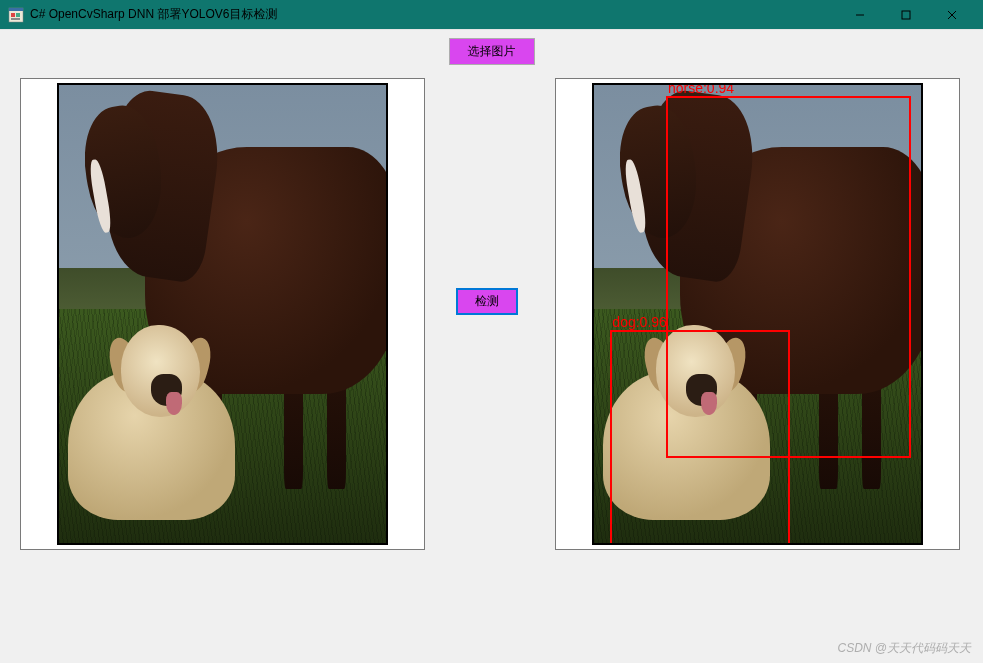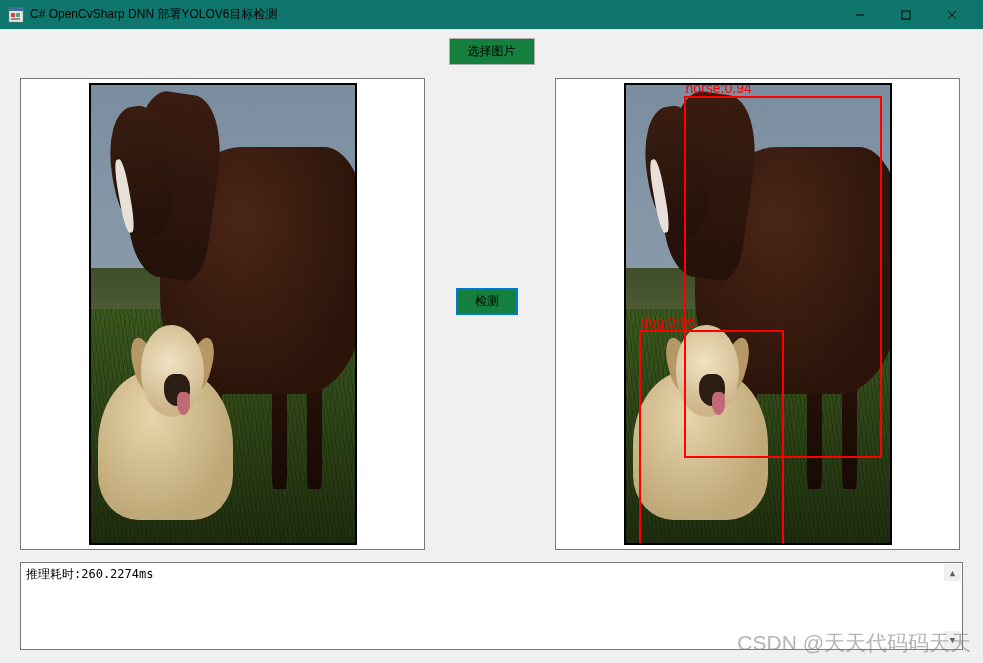--- a/index.html
+++ b/index.html
@@ -44,21 +44,21 @@
       background: #f0f0f0;
     }
 
     .top-btn-row {
       position: absolute;
       top: 8px; left: 0; right: 0;
       display: flex;
       justify-content: center;
     }
     .wf-button {
-      background: #15803d;
+      background: #d946ef;
       border: 1px solid #adadad;
       padding: 4px 18px;
       font-size: 12px;
       font-family: inherit;
       cursor: default;
     }
     .wf-button.highlight {
       border: 2px solid #0078d7;
       padding: 3px 17px;
     }
@@ -72,21 +72,21 @@
       background: #fff;
       display: flex;
       align-items: center;
       justify-content: center;
     }
     .img-panel.left { left: 20px; }
     .img-panel.right { left: 555px; }
 
     .img-frame {
       border: 2px solid #000;
-      width: 268px;
+      width: 331px;
       height: 462px;
       position: relative;
       overflow: hidden;
       padding-left: 6px;
     }
     .scene {
       position: absolute; inset: 0;
     }
     .sky {
       position: absolute; top:0; left:0; right:0; height: 47%;
@@ -203,22 +203,23 @@
     .scrollbar-arrow {
       position: absolute; right: 1px; width: 17px; height: 17px;
       background: #f0f0f0; display:flex;align-items:center;justify-content:center;
       font-size:9px;color:#606060;
     }
 
     .watermark {
       position: absolute;
       right: 12px;
       bottom: 6px;
-      font-size: 21px;
+      font-size: 12px;
       color: rgba(130,130,130,0.6);
+      font-style: italic;
       pointer-events: none;
     }
   </style>
 </head>
 <body>
 
 <div class="titlebar">
   <span class="titlebar-icon">
     <svg viewBox="0 0 16 16" width="16" height="16">
       <rect x="1" y="1" width="14" height="14" fill="#ece9d8" stroke="#888" stroke-width="0.5"></rect>
@@ -315,21 +316,16 @@
 
     <div class="bbox" style="left: 22%; top: 2.5%; width: 75%; height: 79%;">
           <div class="bbox-label">horse:0.94</div>
         </div>
         <div class="bbox" style="left: 5%; top: 49%; width: 55%; height: 47%; margin-top: 21px;">
           <div class="bbox-label">dog:0.96</div>
         </div>
       </div>
   </div>
 
-  <div class="bottom-text">
-    <span>推理耗时:260.2274ms</span>
-    <div class="scrollbar-arrow" style="top:1px">▲</div>
-    <div class="scrollbar-arrow" style="bottom:1px">▼</div>
-  </div>
 
 </div>
 
 <div class="watermark">CSDN @天天代码码天天</div>
 
 </body></html>

